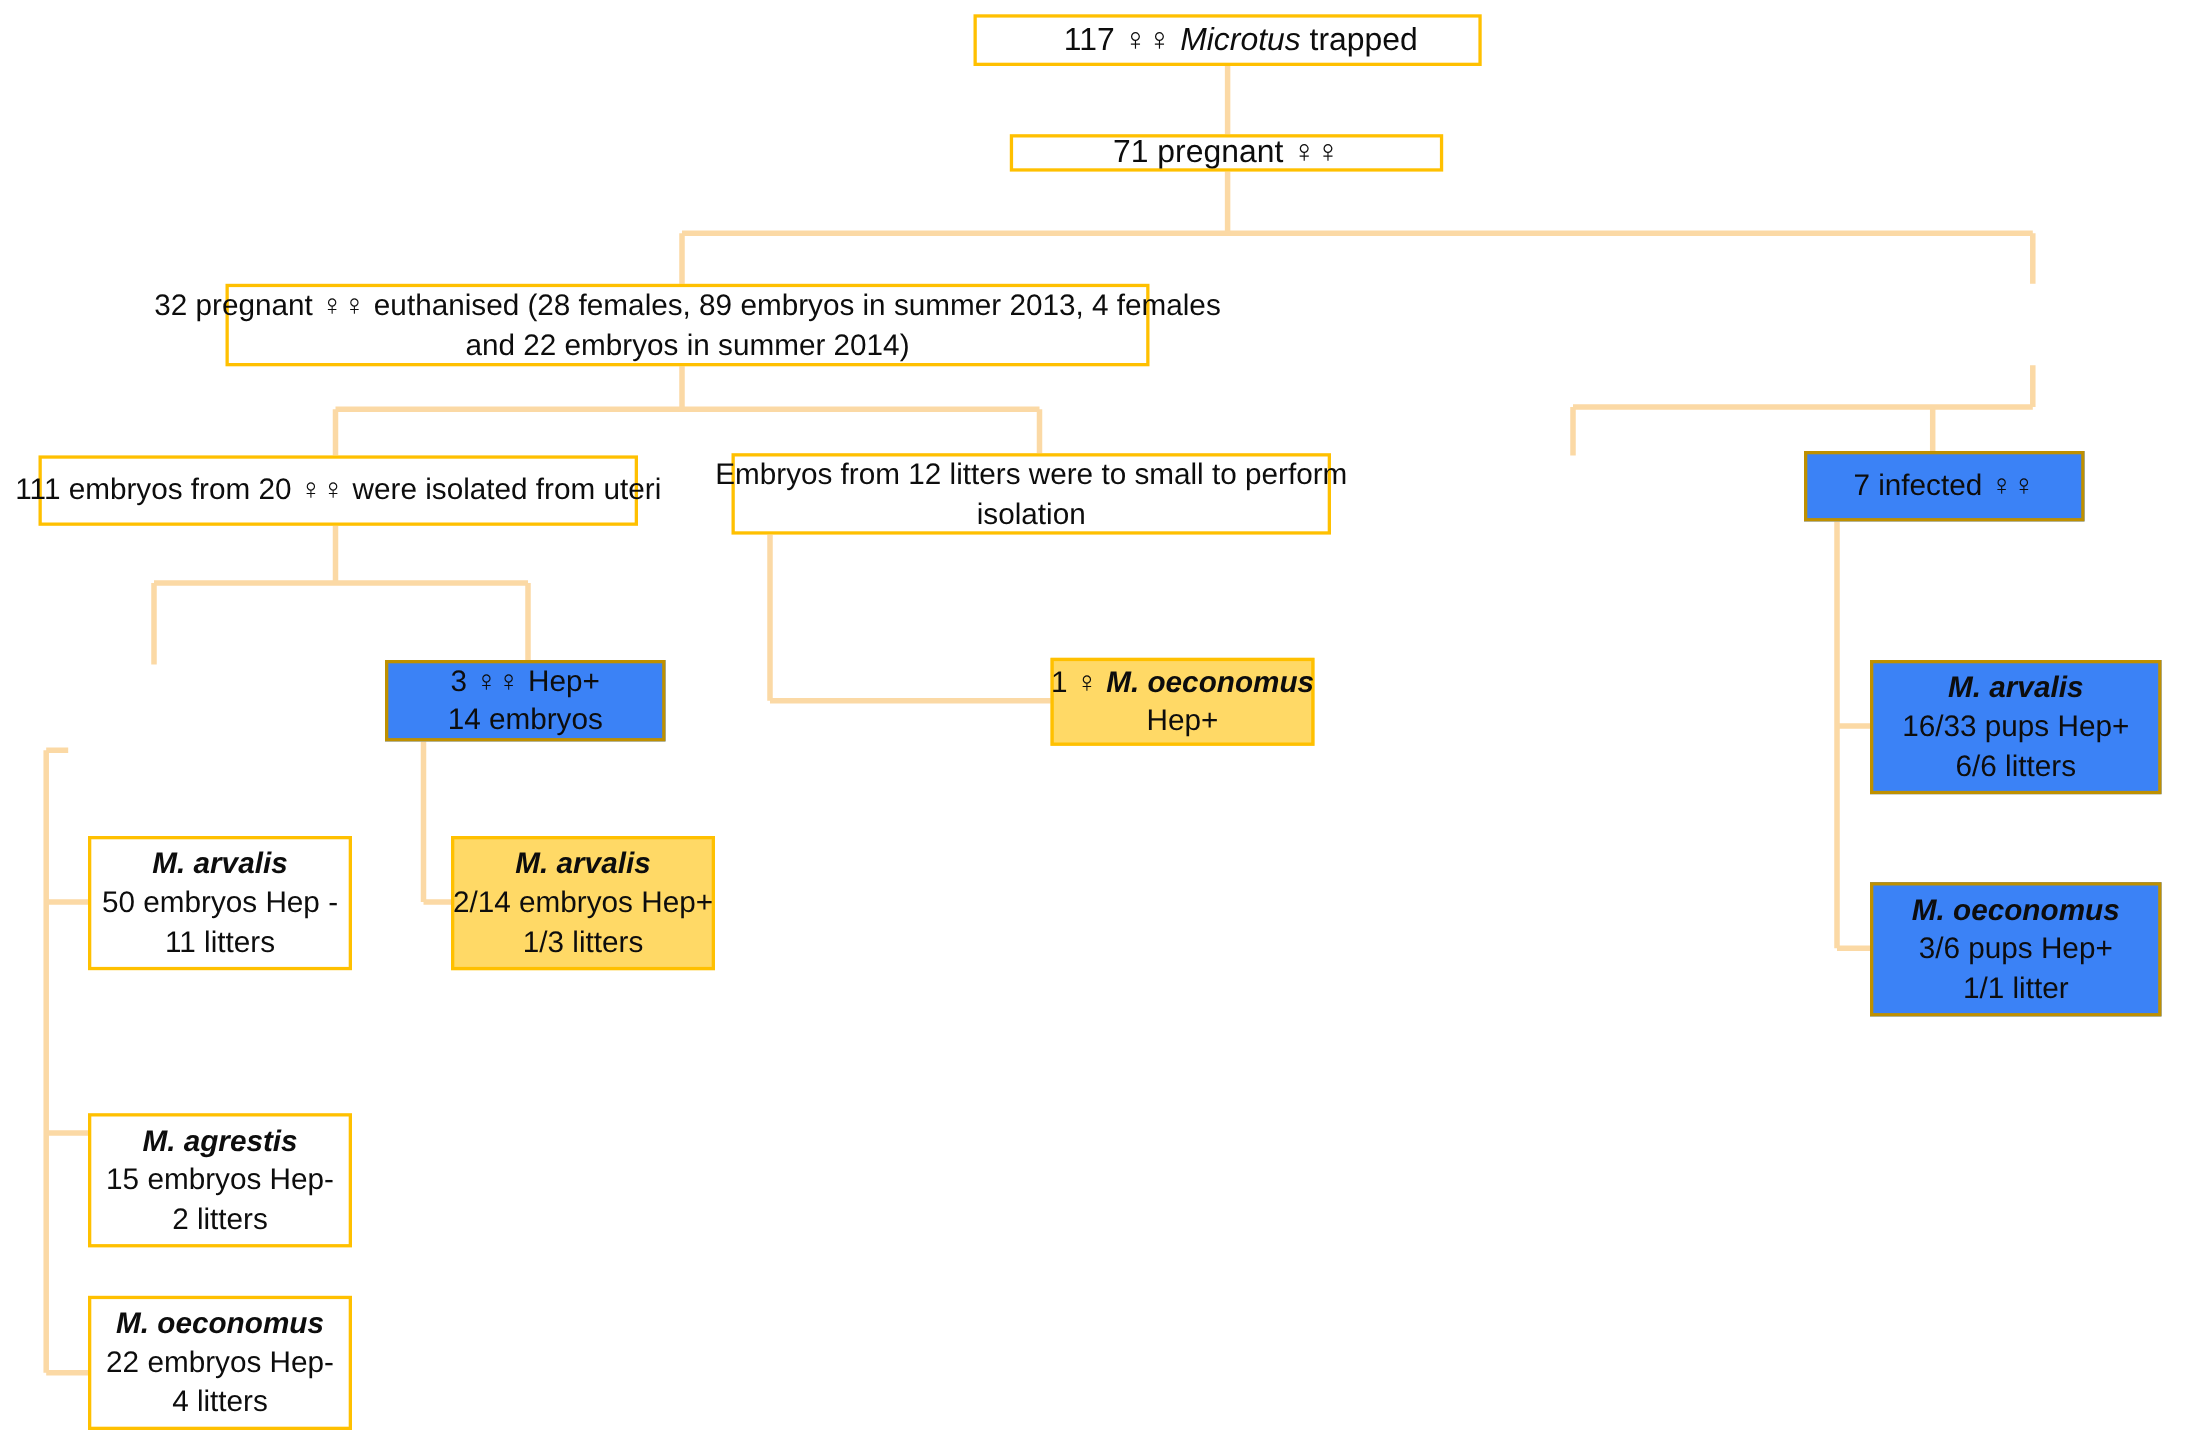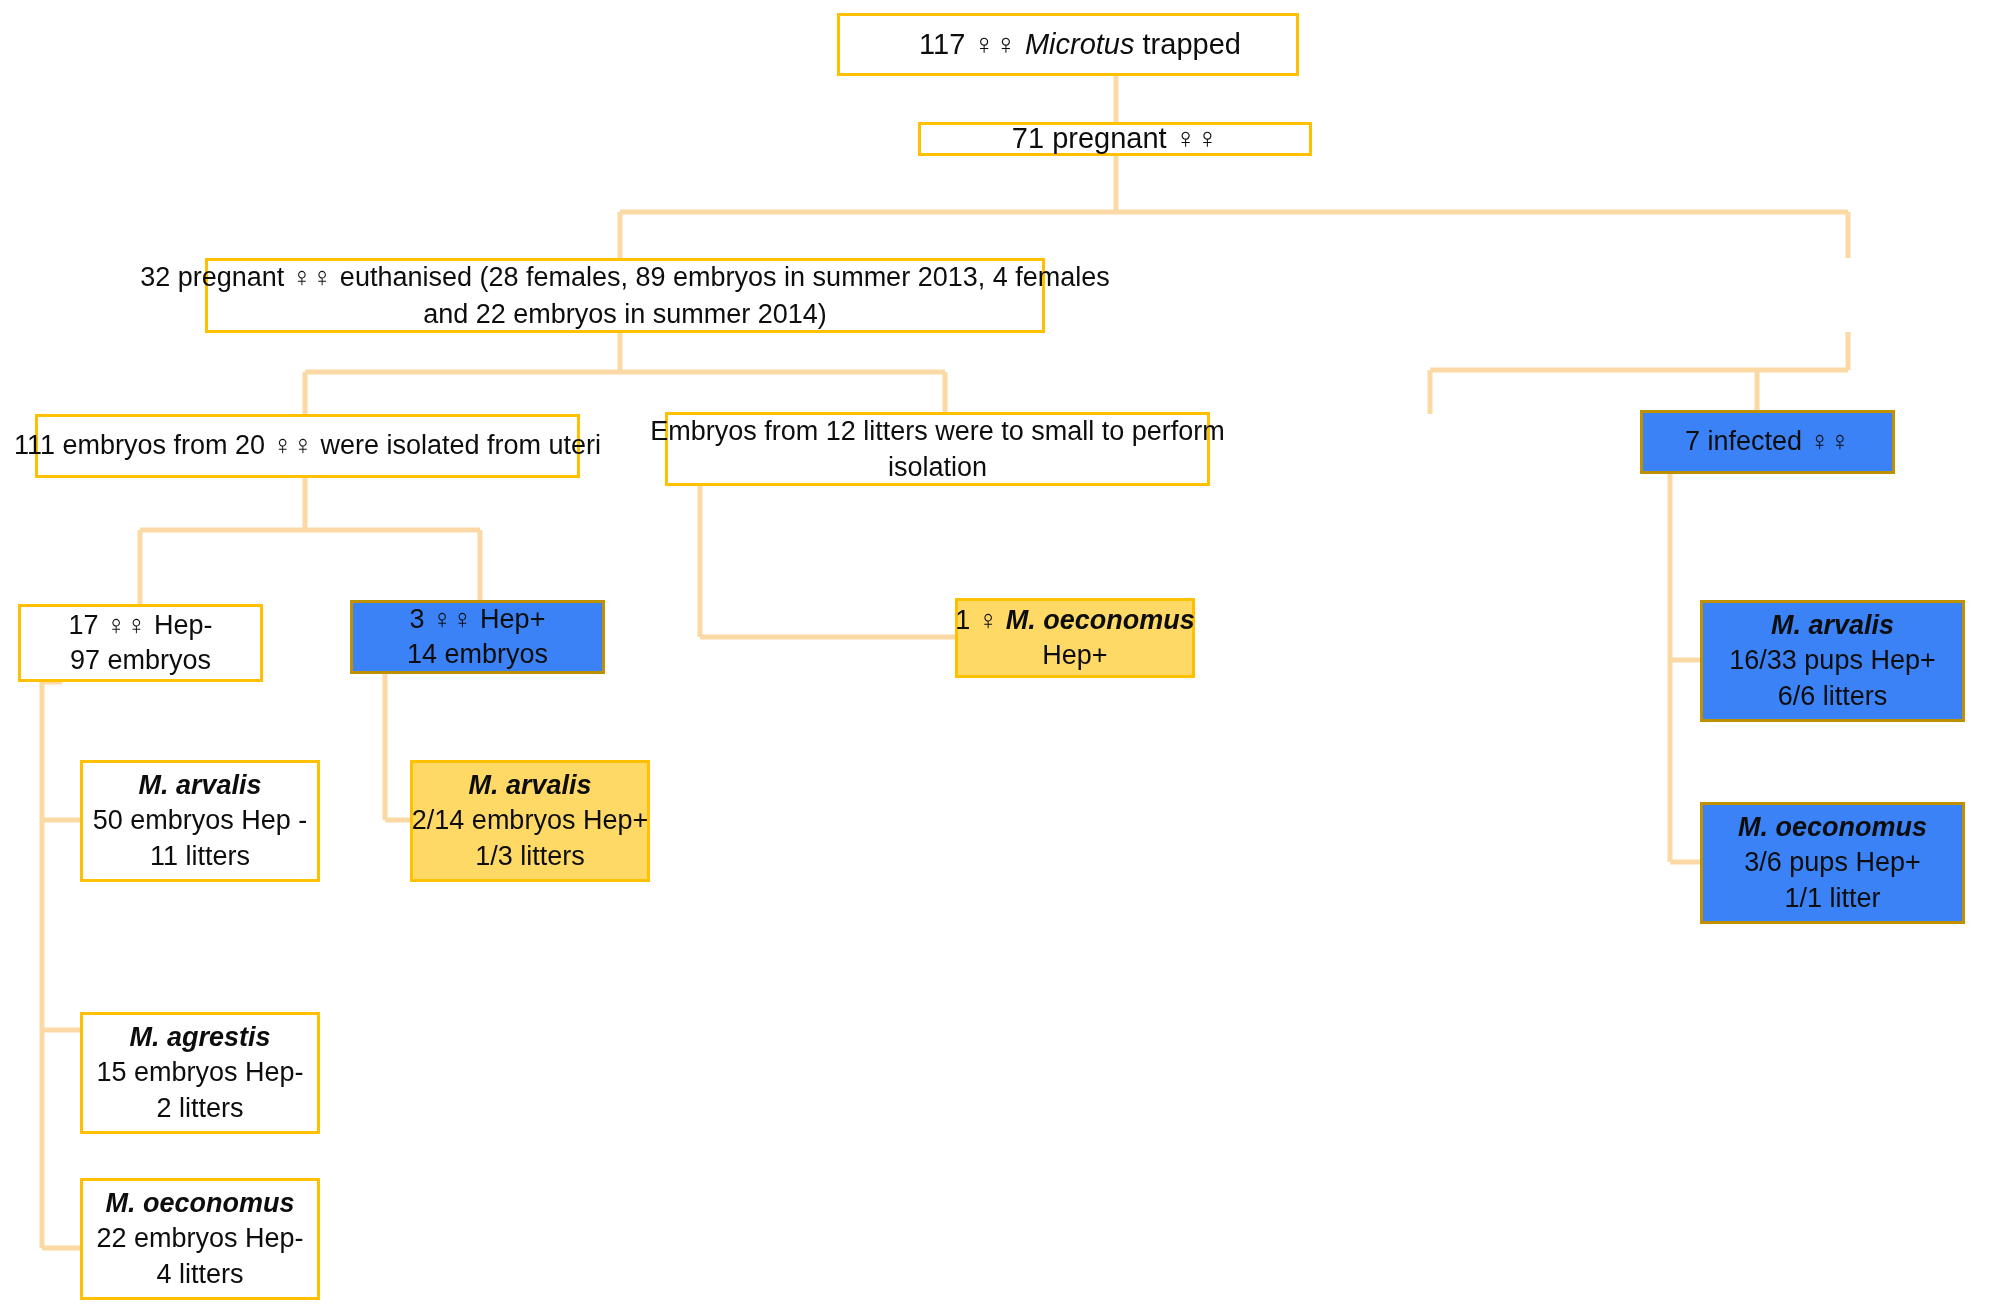--- a/index.html
+++ b/index.html
@@ -77,21 +77,21 @@
       <path d="M700,486 L700,637 M700,637 L958,637"></path>
 
       <path d="M42,682 L42,1248 M42,682 L62,682 M42,820 L82,820 M42,1030 L82,1030 M42,1248 L82,1248"></path>
 
       <path d="M385,674 L385,820 M385,820 L412,820"></path>
 
       <path d="M1670,474 L1670,862 M1670,660 L1700,660 M1670,862 L1700,862"></path>
     </g>
   </svg>
 
-  <div class="node v-plain fs-29" style="left:837px;top:13px;width:462px;height:63px;padding-left:24px;">
+  <div class="node v-plain fs-29" style="left:885px;top:13px;width:462px;height:47px;padding-left:24px;">
     <span class="line">
       <span>117 ♀♀ </span><span class="sp" style="font-weight:normal">Microtus</span><span> trapped</span>
     </span>
   </div>
 
   <div class="node v-plain fs-29" style="left:918px;top:122px;width:394px;height:34px;">
     <span class="line">71 pregnant ♀♀</span>
   </div>
 
   <div class="node v-plain fs-27 tight" style="left:205px;top:258px;width:840px;height:75px;">
@@ -107,24 +107,20 @@
   <div class="node v-plain fs-27 tight" style="left:665px;top:412px;width:545px;height:74px;">
     <span class="line">Embryos from 12 litters were to small to perform</span>
     <span class="line">isolation</span>
   </div>
 
 
   <div class="node v-strong fs-27" style="left:1640px;top:410px;width:255px;height:64px;">
     <span class="line">7 infected  ♀♀</span>
   </div>
 
-  <div class="node v-plain fs-27" style="left:18px;top:604px;width:245px;height:78px;">
-    <span class="line">17 ♀♀ Hep-</span>
-    <span class="line">97 embryos</span>
-  </div>
 
   <div class="node v-strong fs-27" style="left:350px;top:600px;width:255px;height:74px;">
     <span class="line">3 ♀♀ Hep+</span>
     <span class="line">14 embryos</span>
   </div>
 
   <div class="node v-light fs-27" style="left:955px;top:598px;width:240px;height:80px;">
     <span class="line">
       <span>1 ♀ </span><span class="sp">M. oeconomus</span>
     </span>

